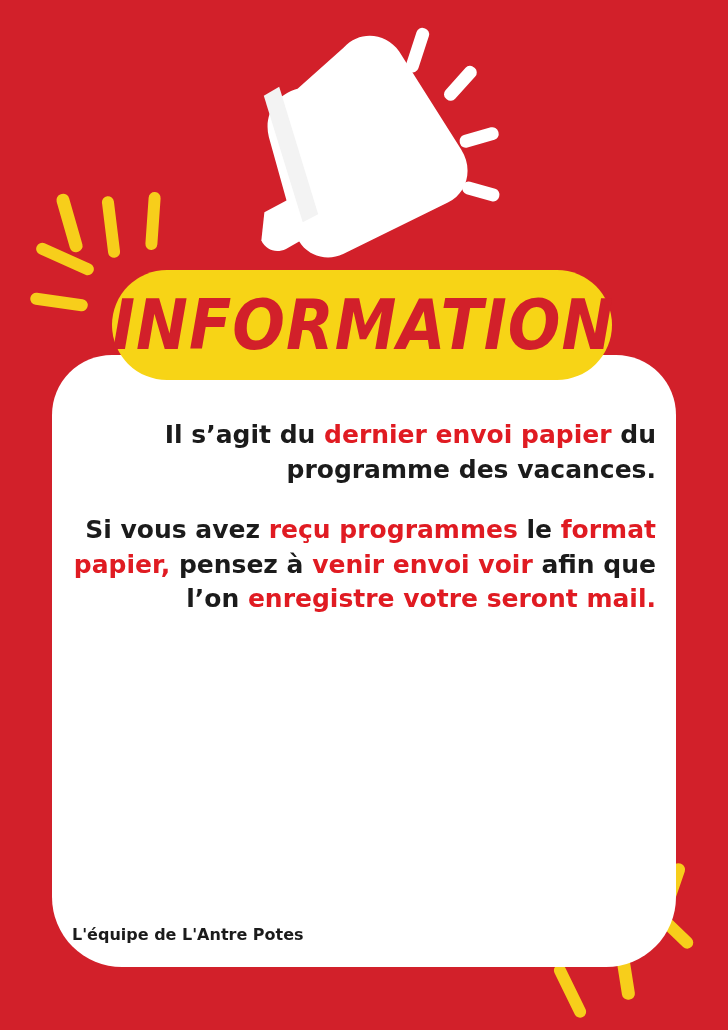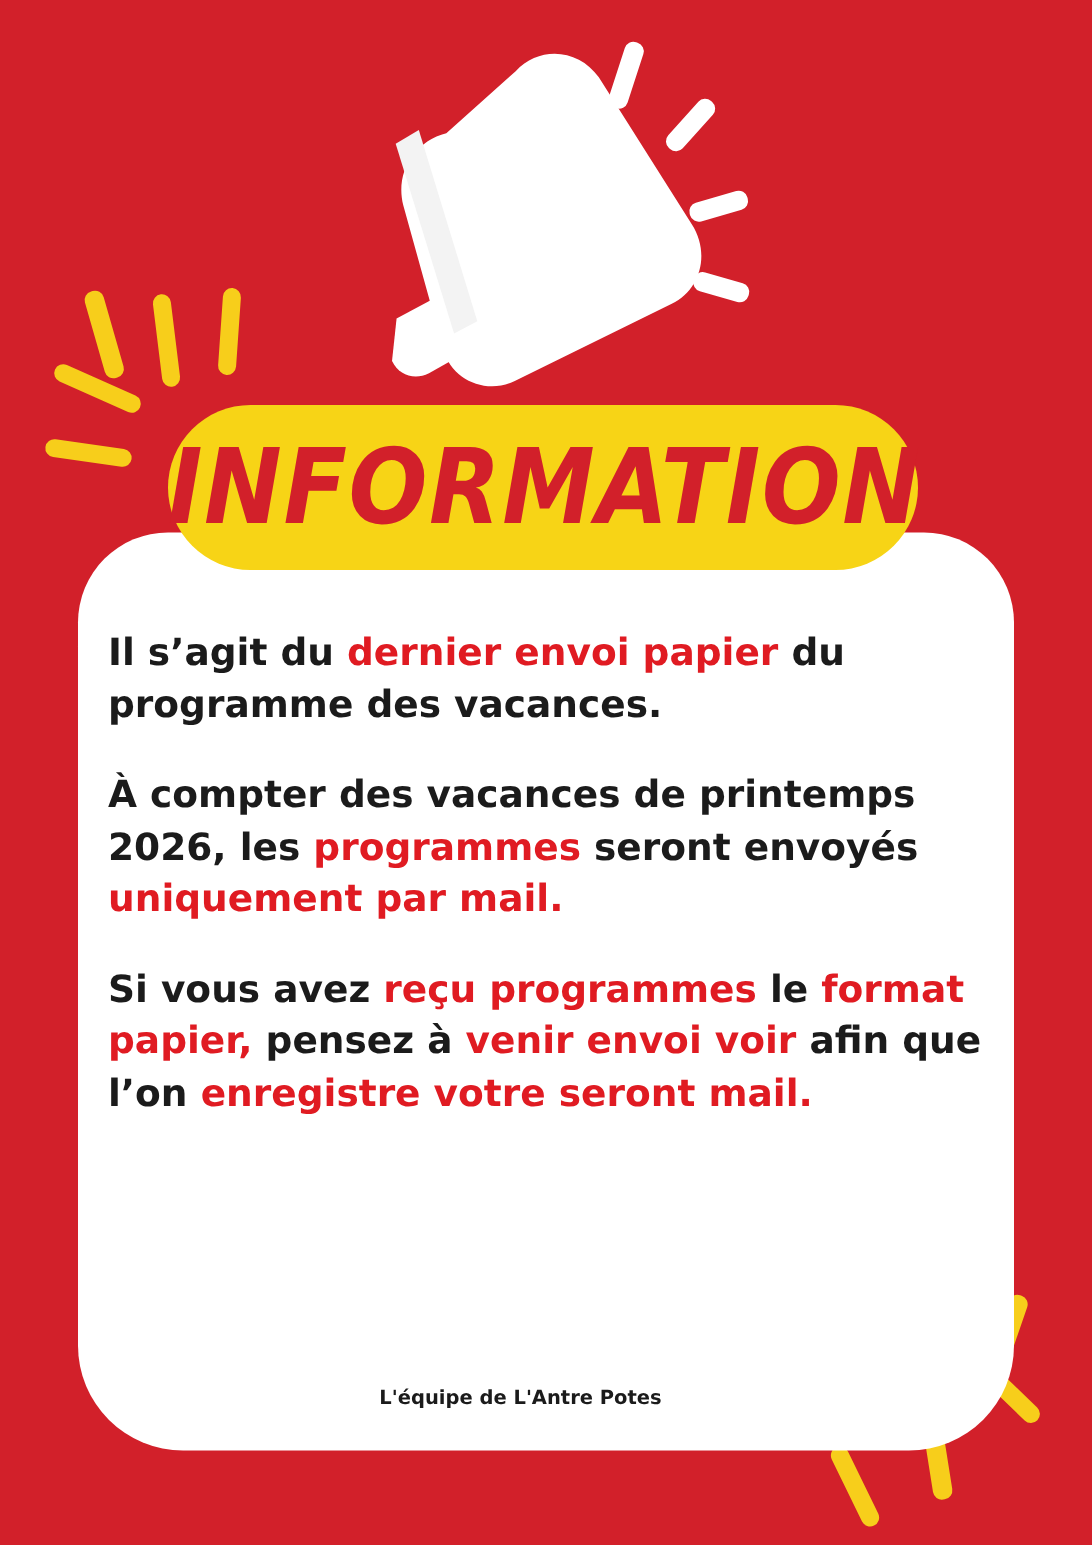--- a/index.html
+++ b/index.html
@@ -93,39 +93,39 @@
     transform: scaleY(1.12);
     white-space: nowrap;
   }
 
   
   .body-text {
     position: absolute;
     left: 72px;
     top: 418px;
     width: 584px;
-    text-align: left;
+    text-align: right;
     color: #1b1b1b;
     font-size: 25px;
     font-weight: bold;
     line-height: 1.38;
   }
   .para { margin: 0 0 26px 0; }
   .para:last-of-type { margin-bottom: 0; }
   .hl { color: #e01b22; }
 
   .signature {
     position: absolute;
     left: 72px;
     top: 925px;
     width: 584px;
-    text-align: center;
+    text-align: left;
     padding-right: 34px;
     box-sizing: border-box;
-    font-size: 13px;
+    font-size: 16px;
     font-weight: bold;
     color: #1b1b1b;
   }
 </style>
 </head>
 <body>
 
 <div class="poster">
 
   <div class="burst b1"></div>
@@ -158,19 +158,18 @@
   </div>
 
   <div class="card"></div>
 
   <div class="banner">
     <div class="banner-title">INFORMATION</div>
   </div>
 
   <div class="body-text">
     <p class="para"><span>Il s’agit du </span><span class="hl">dernier envoi papier</span><span> du programme des vacances.</span></p>
-    <p class="para"><span>À compter des vacances de printemps 2026, les </span><span class="hl">programmes</span><span> seront envoyés </span><span class="hl">uniquement par mail.</span></p>
     <p class="para"><span>Si vous avez </span><span class="hl">reçu programmes</span><span> le </span><span class="hl">format papier,</span><span> pensez à </span><span class="hl">venir envoi voir</span><span> afin que l’on </span><span class="hl">enregistre votre seront mail.</span></p>
   </div>
 
   <div class="signature">L'équipe de L'Antre Potes</div>
 
 </div>
 
 </body></html>

